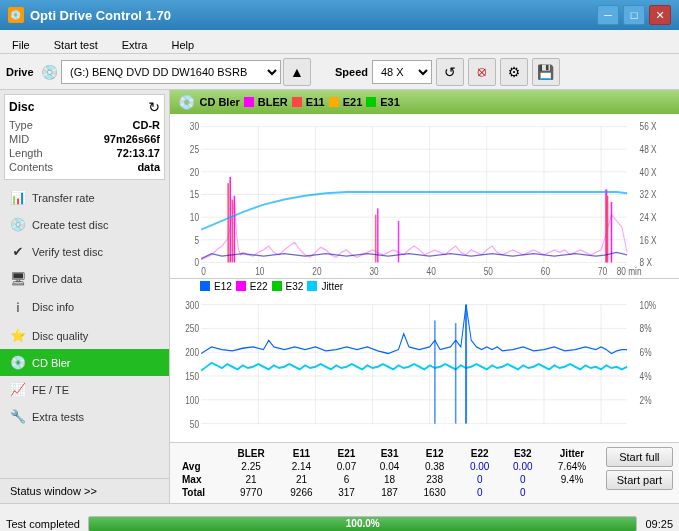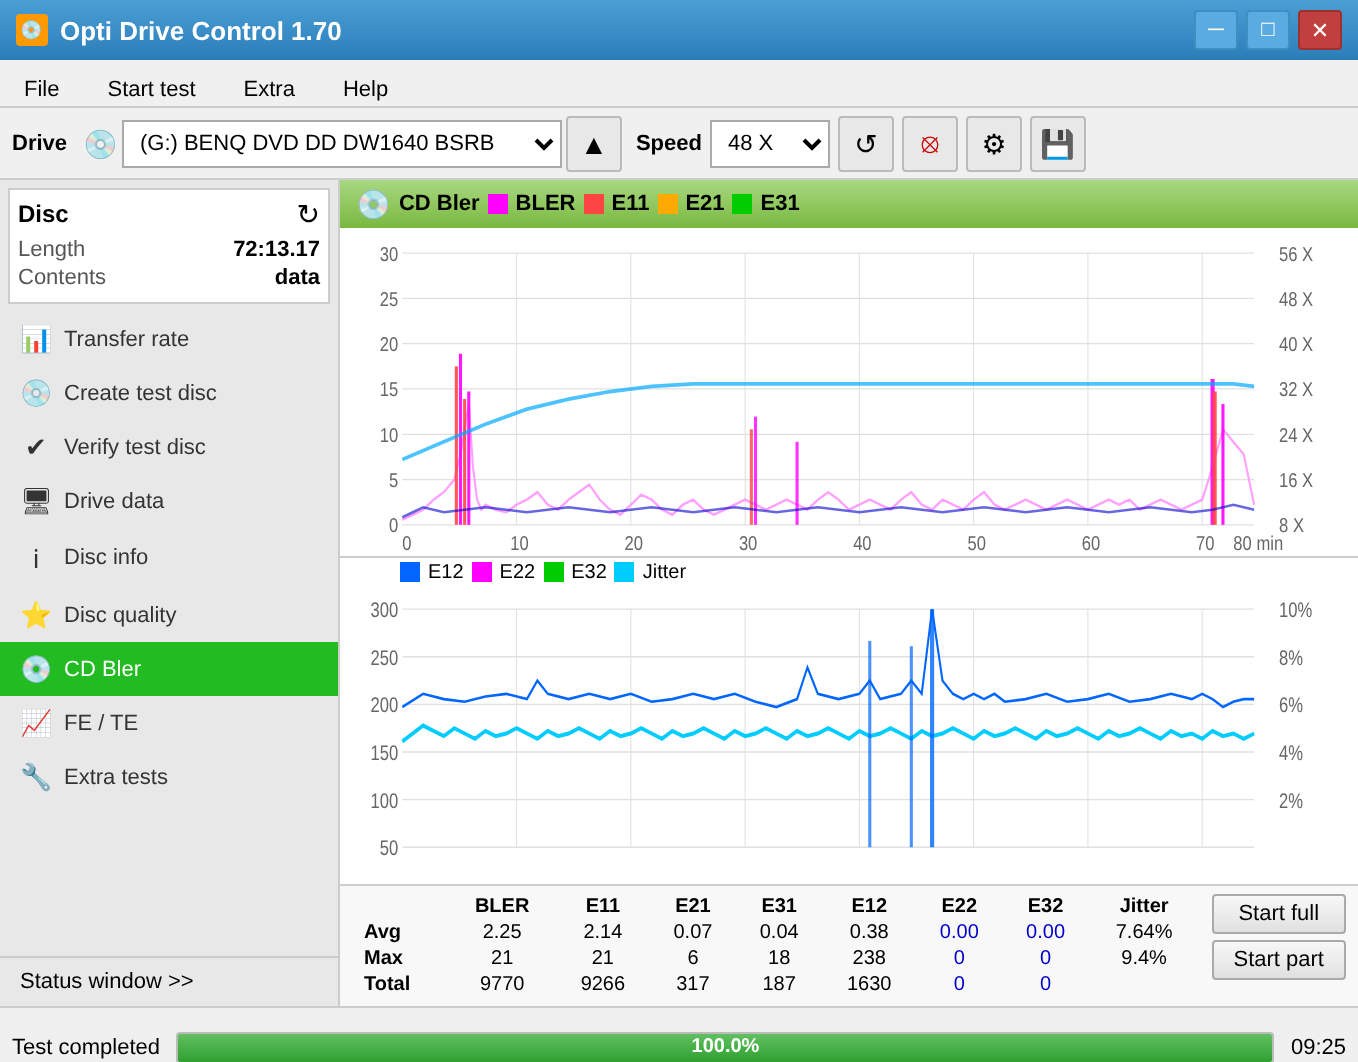--- a/index.html
+++ b/index.html
@@ -56,21 +56,21 @@
     }
     .toolbar-icon-btn {
       width: 28px; height: 28px;
       background: #e8e8e8;
       border: 1px solid #bbb;
       border-radius: 2px;
       display: flex; align-items: center; justify-content: center;
       cursor: pointer;
       font-size: 14px;
     }
-    .speed-label { font-size: 11px; font-weight: bold; margin-left: 3px; }
+    .speed-label { font-size: 11px; font-weight: bold; margin-left: 20px; }
     .speed-select {
       background: white;
       border: 1px solid #aaa;
       padding: 2px 4px;
       font-size: 11px;
       width: 60px;
       height: 24px;
     }
 
     
@@ -270,20 +270,28 @@
 </div>
 
 <div class="main">
 
   <div class="sidebar">
 
     <div class="disc-info">
       <div class="disc-info-header">
         <span class="disc-info-title">Disc</span>
         <span class="disc-info-refresh">↻</span>
+      </div>
+      <div class="disc-row">
+        <span class="disc-key">Type</span>
+        <span class="disc-val">CD-R</span>
+      </div>
+      <div class="disc-row">
+        <span class="disc-key">MID</span>
+        <span class="disc-val">97m26s66f</span>
       </div>
       <div class="disc-row">
         <span class="disc-key">Length</span>
         <span class="disc-val">72:13.17</span>
       </div>
       <div class="disc-row">
         <span class="disc-key">Contents</span>
         <span class="disc-val">data</span>
       </div>
     </div>

